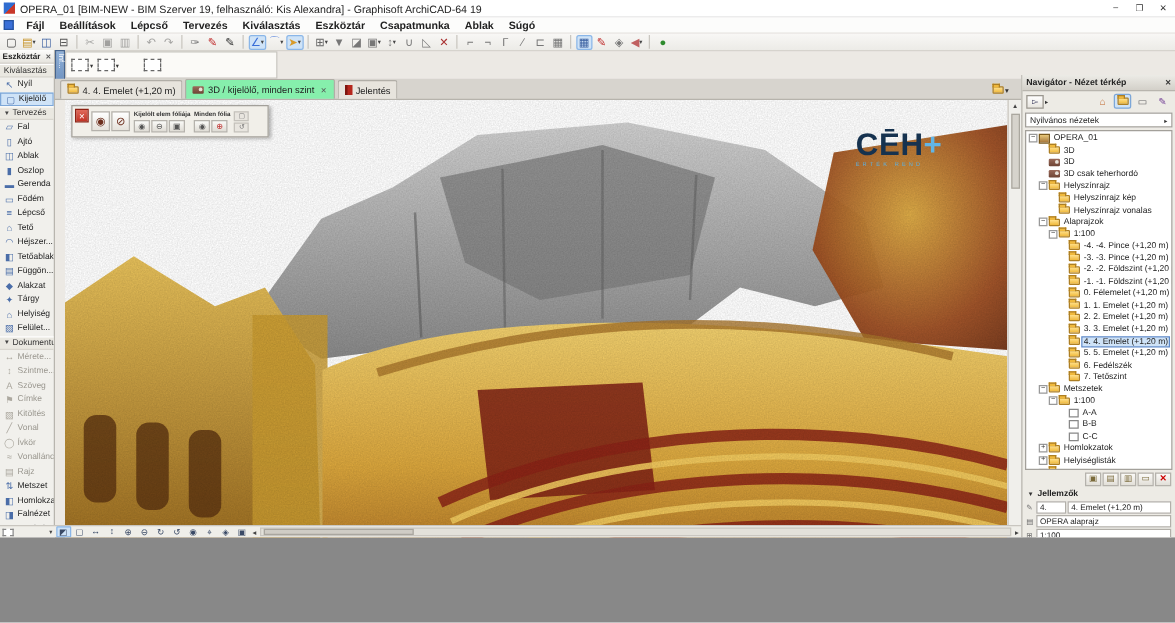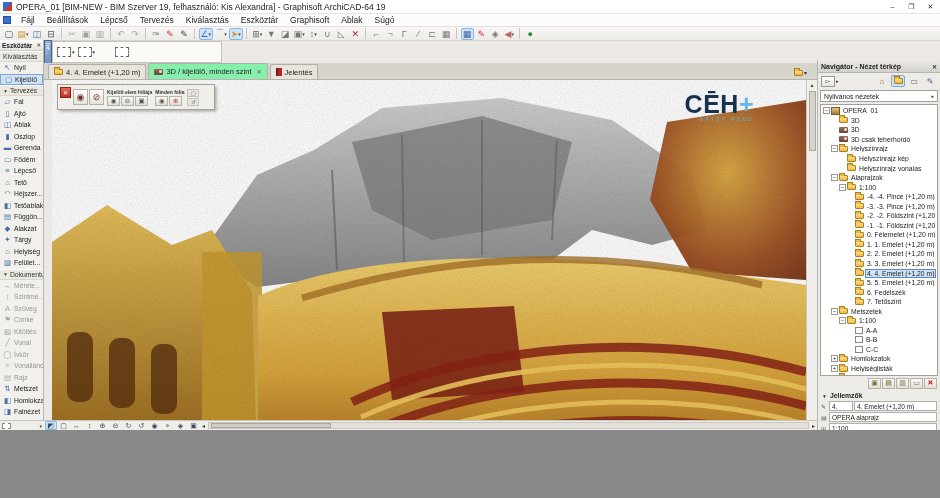--- a/index.html
+++ b/index.html
@@ -55,21 +55,21 @@
   .i-fold{position:relative;width:9px;height:6px;background:linear-gradient(#ffe08a,#f0b93c);border:1px solid #ad7f24;border-radius:0 1px 1px 1px;flex:none;}
   .i-fold::before{content:"";position:absolute;left:-1px;top:-3px;width:4px;height:2px;background:#f0b93c;border:1px solid #ad7f24;border-bottom:none;}
   .i-cam{width:9px;height:6px;background:linear-gradient(#9a6a5a,#6e4434);border-radius:1px;position:relative;flex:none;}
   .i-cam::after{content:"";position:absolute;right:1px;top:1px;width:3px;height:3px;border-radius:50%;background:#e8e2da;}
   .i-book{width:6px;height:8px;background:#b5271d;border-left:2px solid #7e150e;flex:none;}
   .tab-list-btn{position:absolute;right:10px;bottom:3px;font-size:6px;color:#333;display:flex;align-items:center;gap:1px;}
 
   
   .canvas{position:absolute;left:52px;top:80px;width:754px;height:408px;background:#fff;overflow:hidden;}
   .canvas svg{position:absolute;left:0;top:0;width:100%;height:100%;}
-  .logo{position:absolute;top:12px;right:52px;text-align:right;line-height:1;}
+  .logo{position:absolute;top:24px;right:52px;text-align:left;line-height:1;}
   .logo-main{font-size:25px;font-weight:bold;color:#16324f;letter-spacing:0.5px;}
   .logo-main .plus{color:#62b5e5;}
   .logo-sub{font-size:4.5px;letter-spacing:2.5px;color:#5fb0de;margin-top:1px;}
 
   
   .qlayers{position:absolute;left:5px;top:4px;width:158px;height:26px;background:#f1efe9;border:1px solid #a3a09a;box-shadow:1.5px 1.5px 3px rgba(0,0,0,.3);display:flex;align-items:center;padding:1px;}
   .ql-close{width:11px;height:11px;background:linear-gradient(#e06a5a,#c23325);border:1px solid #8e2013;color:#fff;font-size:6px;display:flex;align-items:center;justify-content:center;align-self:flex-start;margin:1px;flex:none;}
   .ql-big{width:15px;height:16px;border:1px solid #b5b2ac;background:linear-gradient(#fff,#e5e2db);display:flex;align-items:center;justify-content:center;font-size:9px;color:#6e2f1e;margin-left:1px;flex:none;}
   .ql-group{display:flex;flex-direction:column;margin-left:3px;}
   .ql-glabel{font-size:5px;font-weight:bold;color:#333;height:7px;display:flex;align-items:center;white-space:nowrap;}
@@ -138,28 +138,28 @@
     <span>OPERA_01 [BIM-NEW - BIM Szerver 19, felhasználó: Kis Alexandra] - Graphisoft ArchiCAD-64 19</span>
     <span class="win-controls">
       <span class="win-btn">–</span>
       <span class="win-btn">❐</span>
       <span class="win-btn">✕</span>
     </span>
   </div>
 
   <div class="menubar">
     <span class="menu-doc-icon"></span>
-    <span id="menu-items" style="display:flex;">
+    <span id="menu-items" style="display:flex;font-weight:bold;">
         <span class="mi">Fájl</span>
         <span class="mi">Beállítások</span>
         <span class="mi">Lépcső</span>
         <span class="mi">Tervezés</span>
         <span class="mi">Kiválasztás</span>
         <span class="mi">Eszköztár</span>
-        <span class="mi">Graphisoft</span>
+        <span class="mi">Csapatmunka</span>
         <span class="mi">Ablak</span>
         <span class="mi">Súgó</span>
       </span>
   </div>
 
   <div class="toolbar" id="toolbar">
       <span class="tb">
         <span style="color: rgb(68, 68, 68);">▢</span>
       </span>
       <span class="tb">

